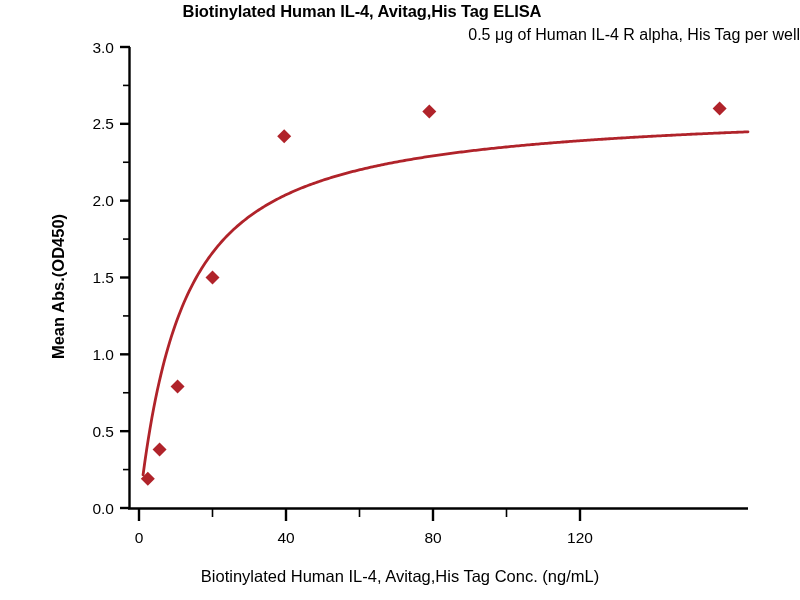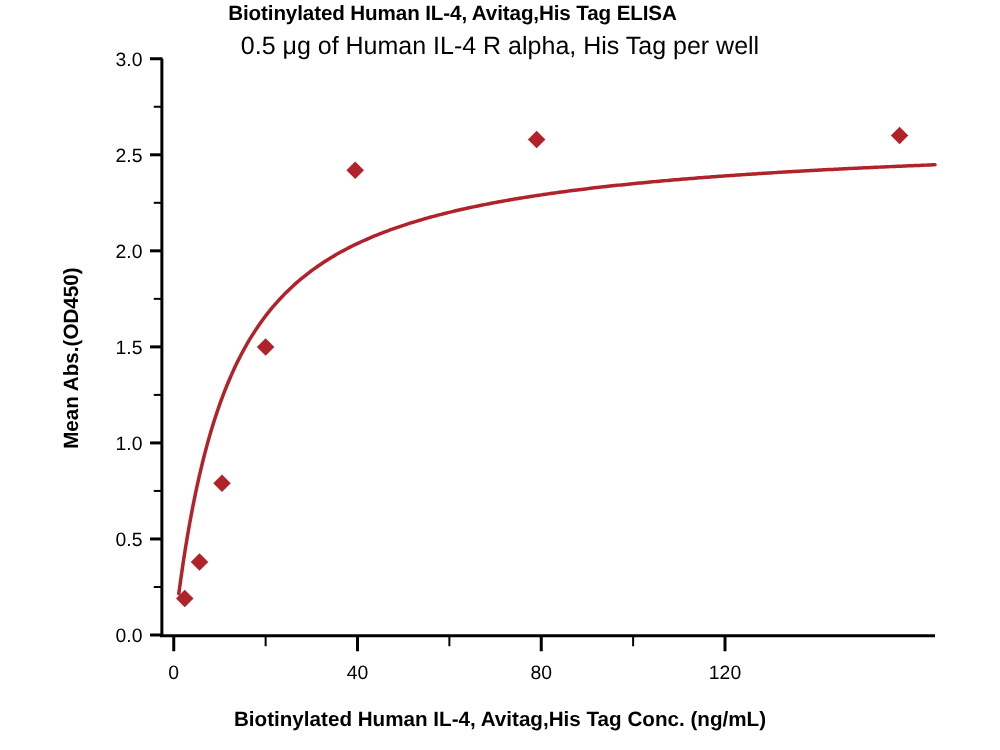--- a/index.html
+++ b/index.html
@@ -32,34 +32,34 @@
     font-weight: bold;
     letter-spacing: -0.1px;
     color: #000;
     white-space: nowrap;
   }
   .subtitle {
     position: absolute;
     left: 0;
     top: 26px;
     width: 800px;
-    text-align: center;
-    font-size: 20px;
+    text-align: right;
+    font-size: 16px;
     font-weight: normal;
     color: #000;
     white-space: nowrap;
   }
   .xlabel {
     position: absolute;
     left: 0;
     top: 567px;
     width: 800px;
     text-align: center;
     font-size: 16.5px;
-    font-weight: bold;
+    font-weight: normal;
     color: #000;
     white-space: nowrap;
   }
   .ylabel {
     position: absolute;
     left: -102px;
     top: 277px;
     width: 320px;
     text-align: center;
     font-size: 16.5px;

